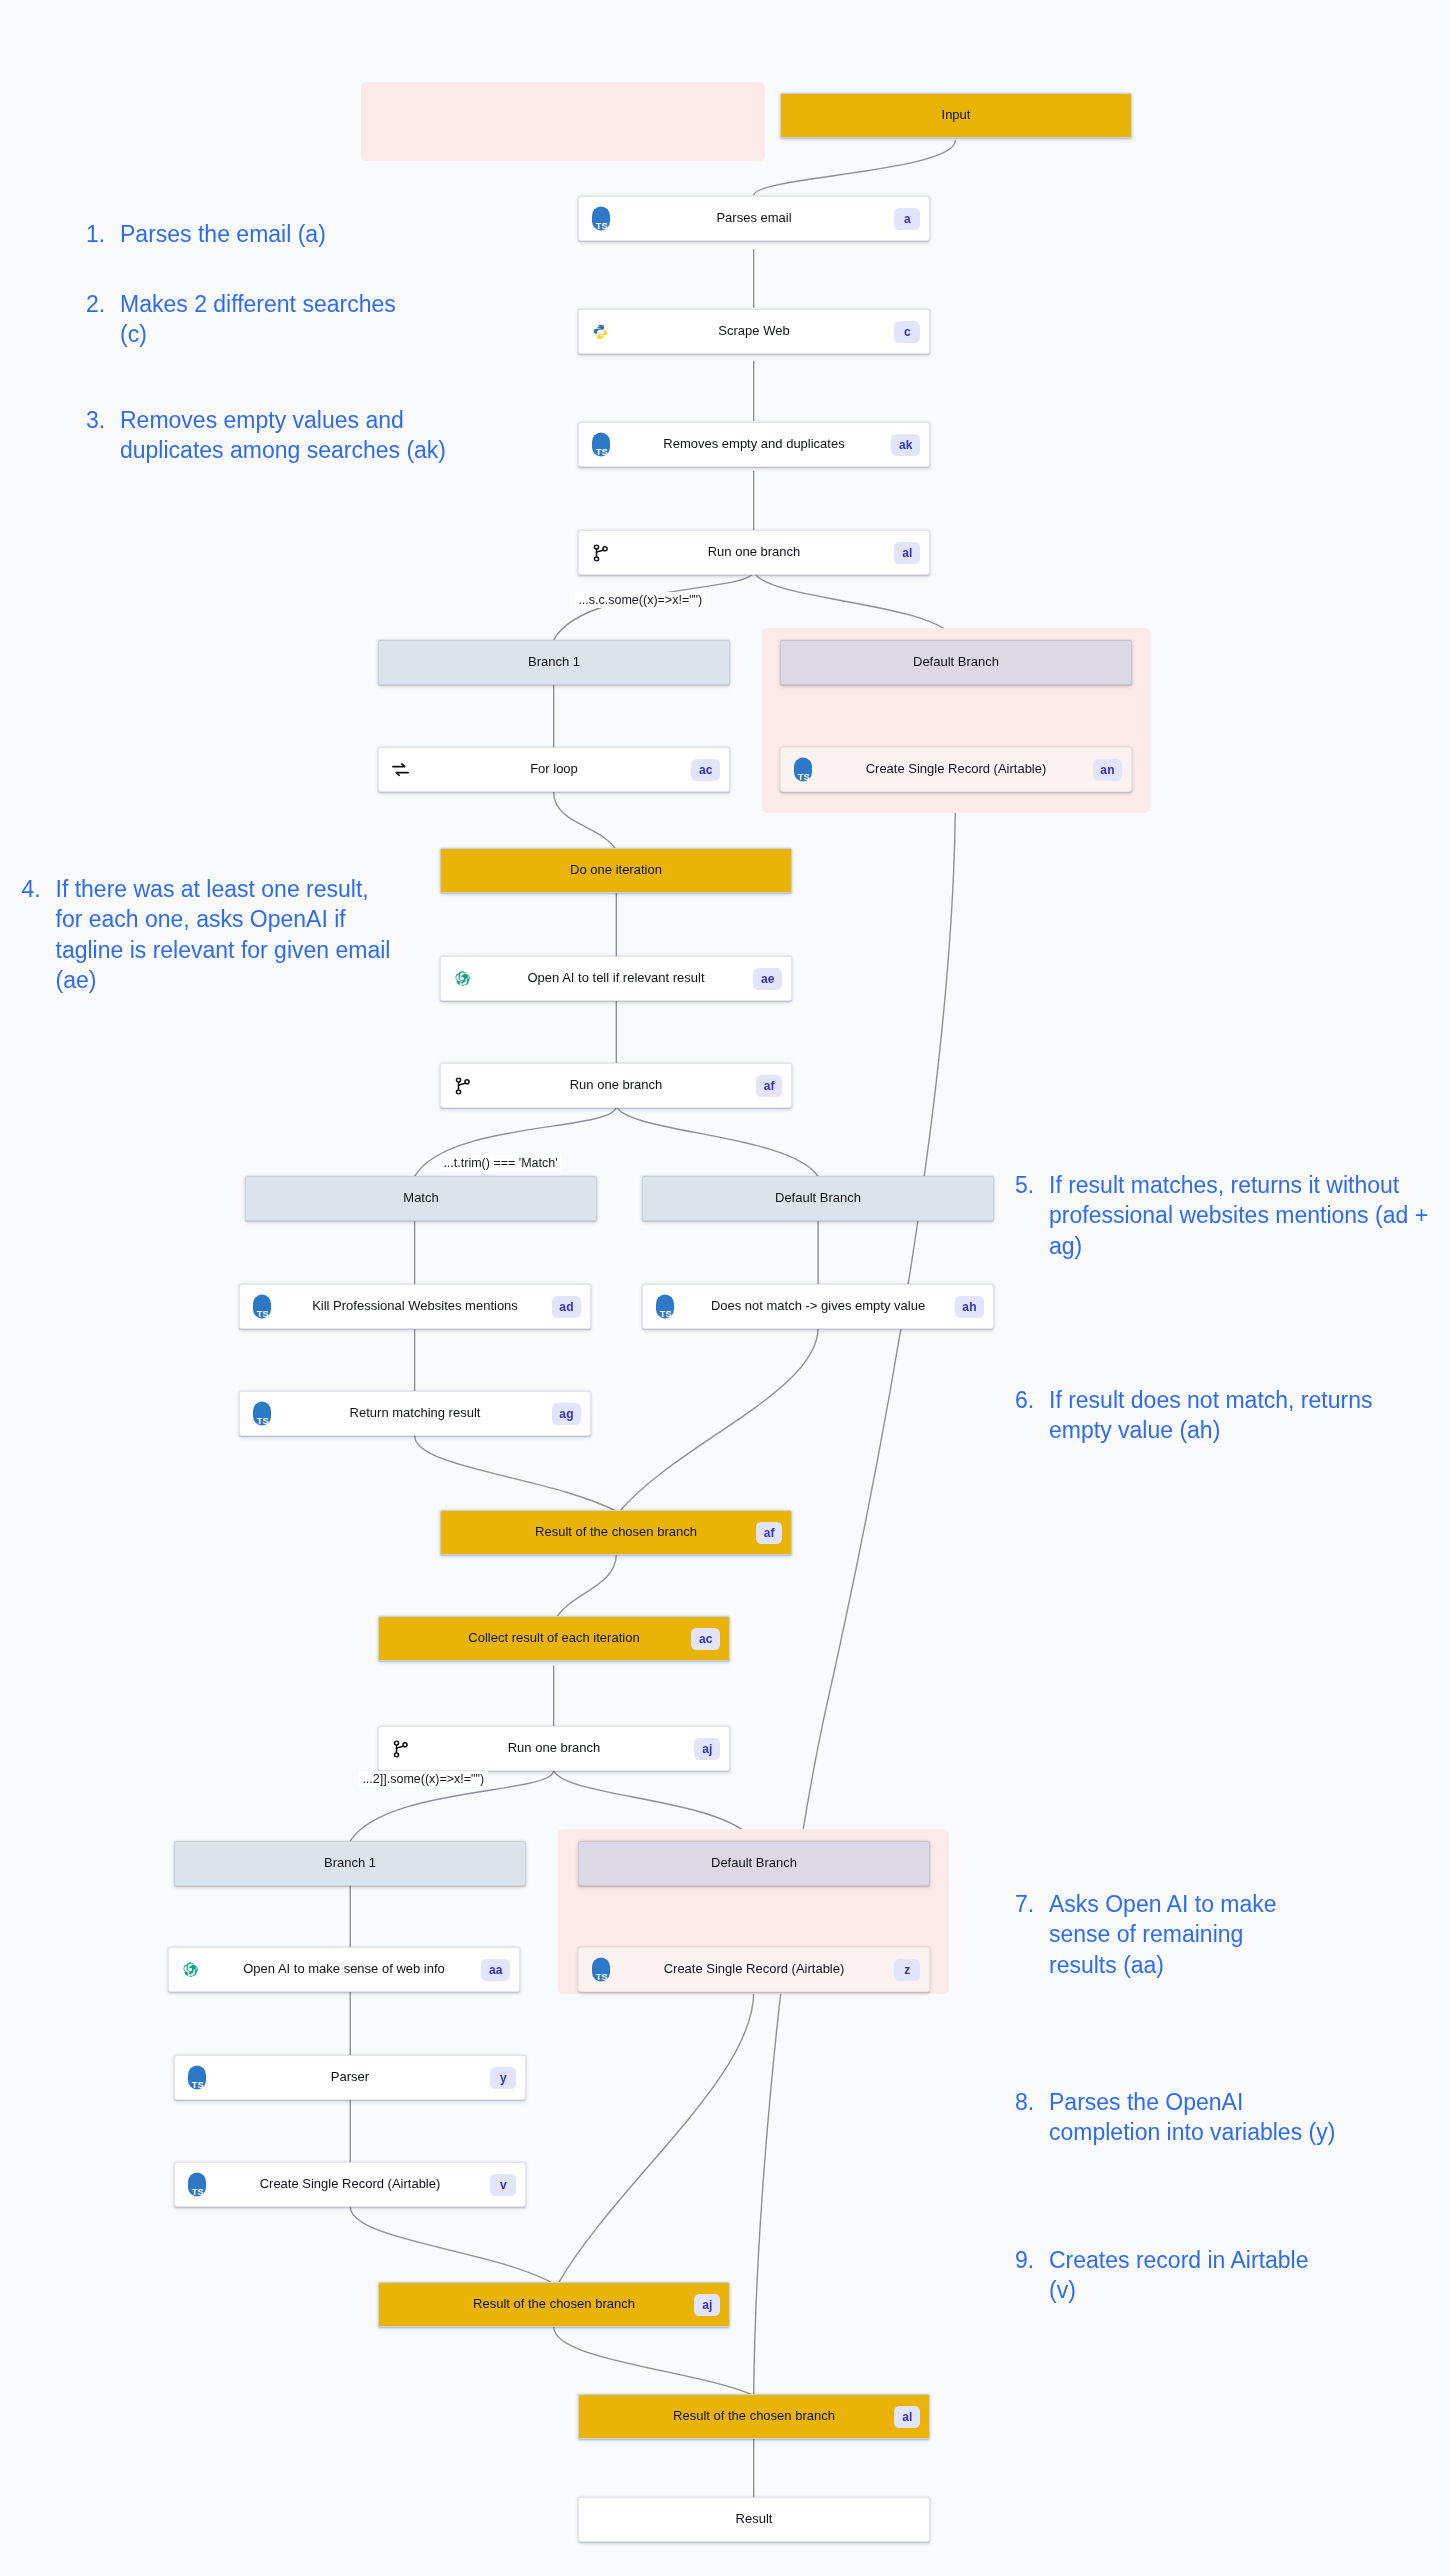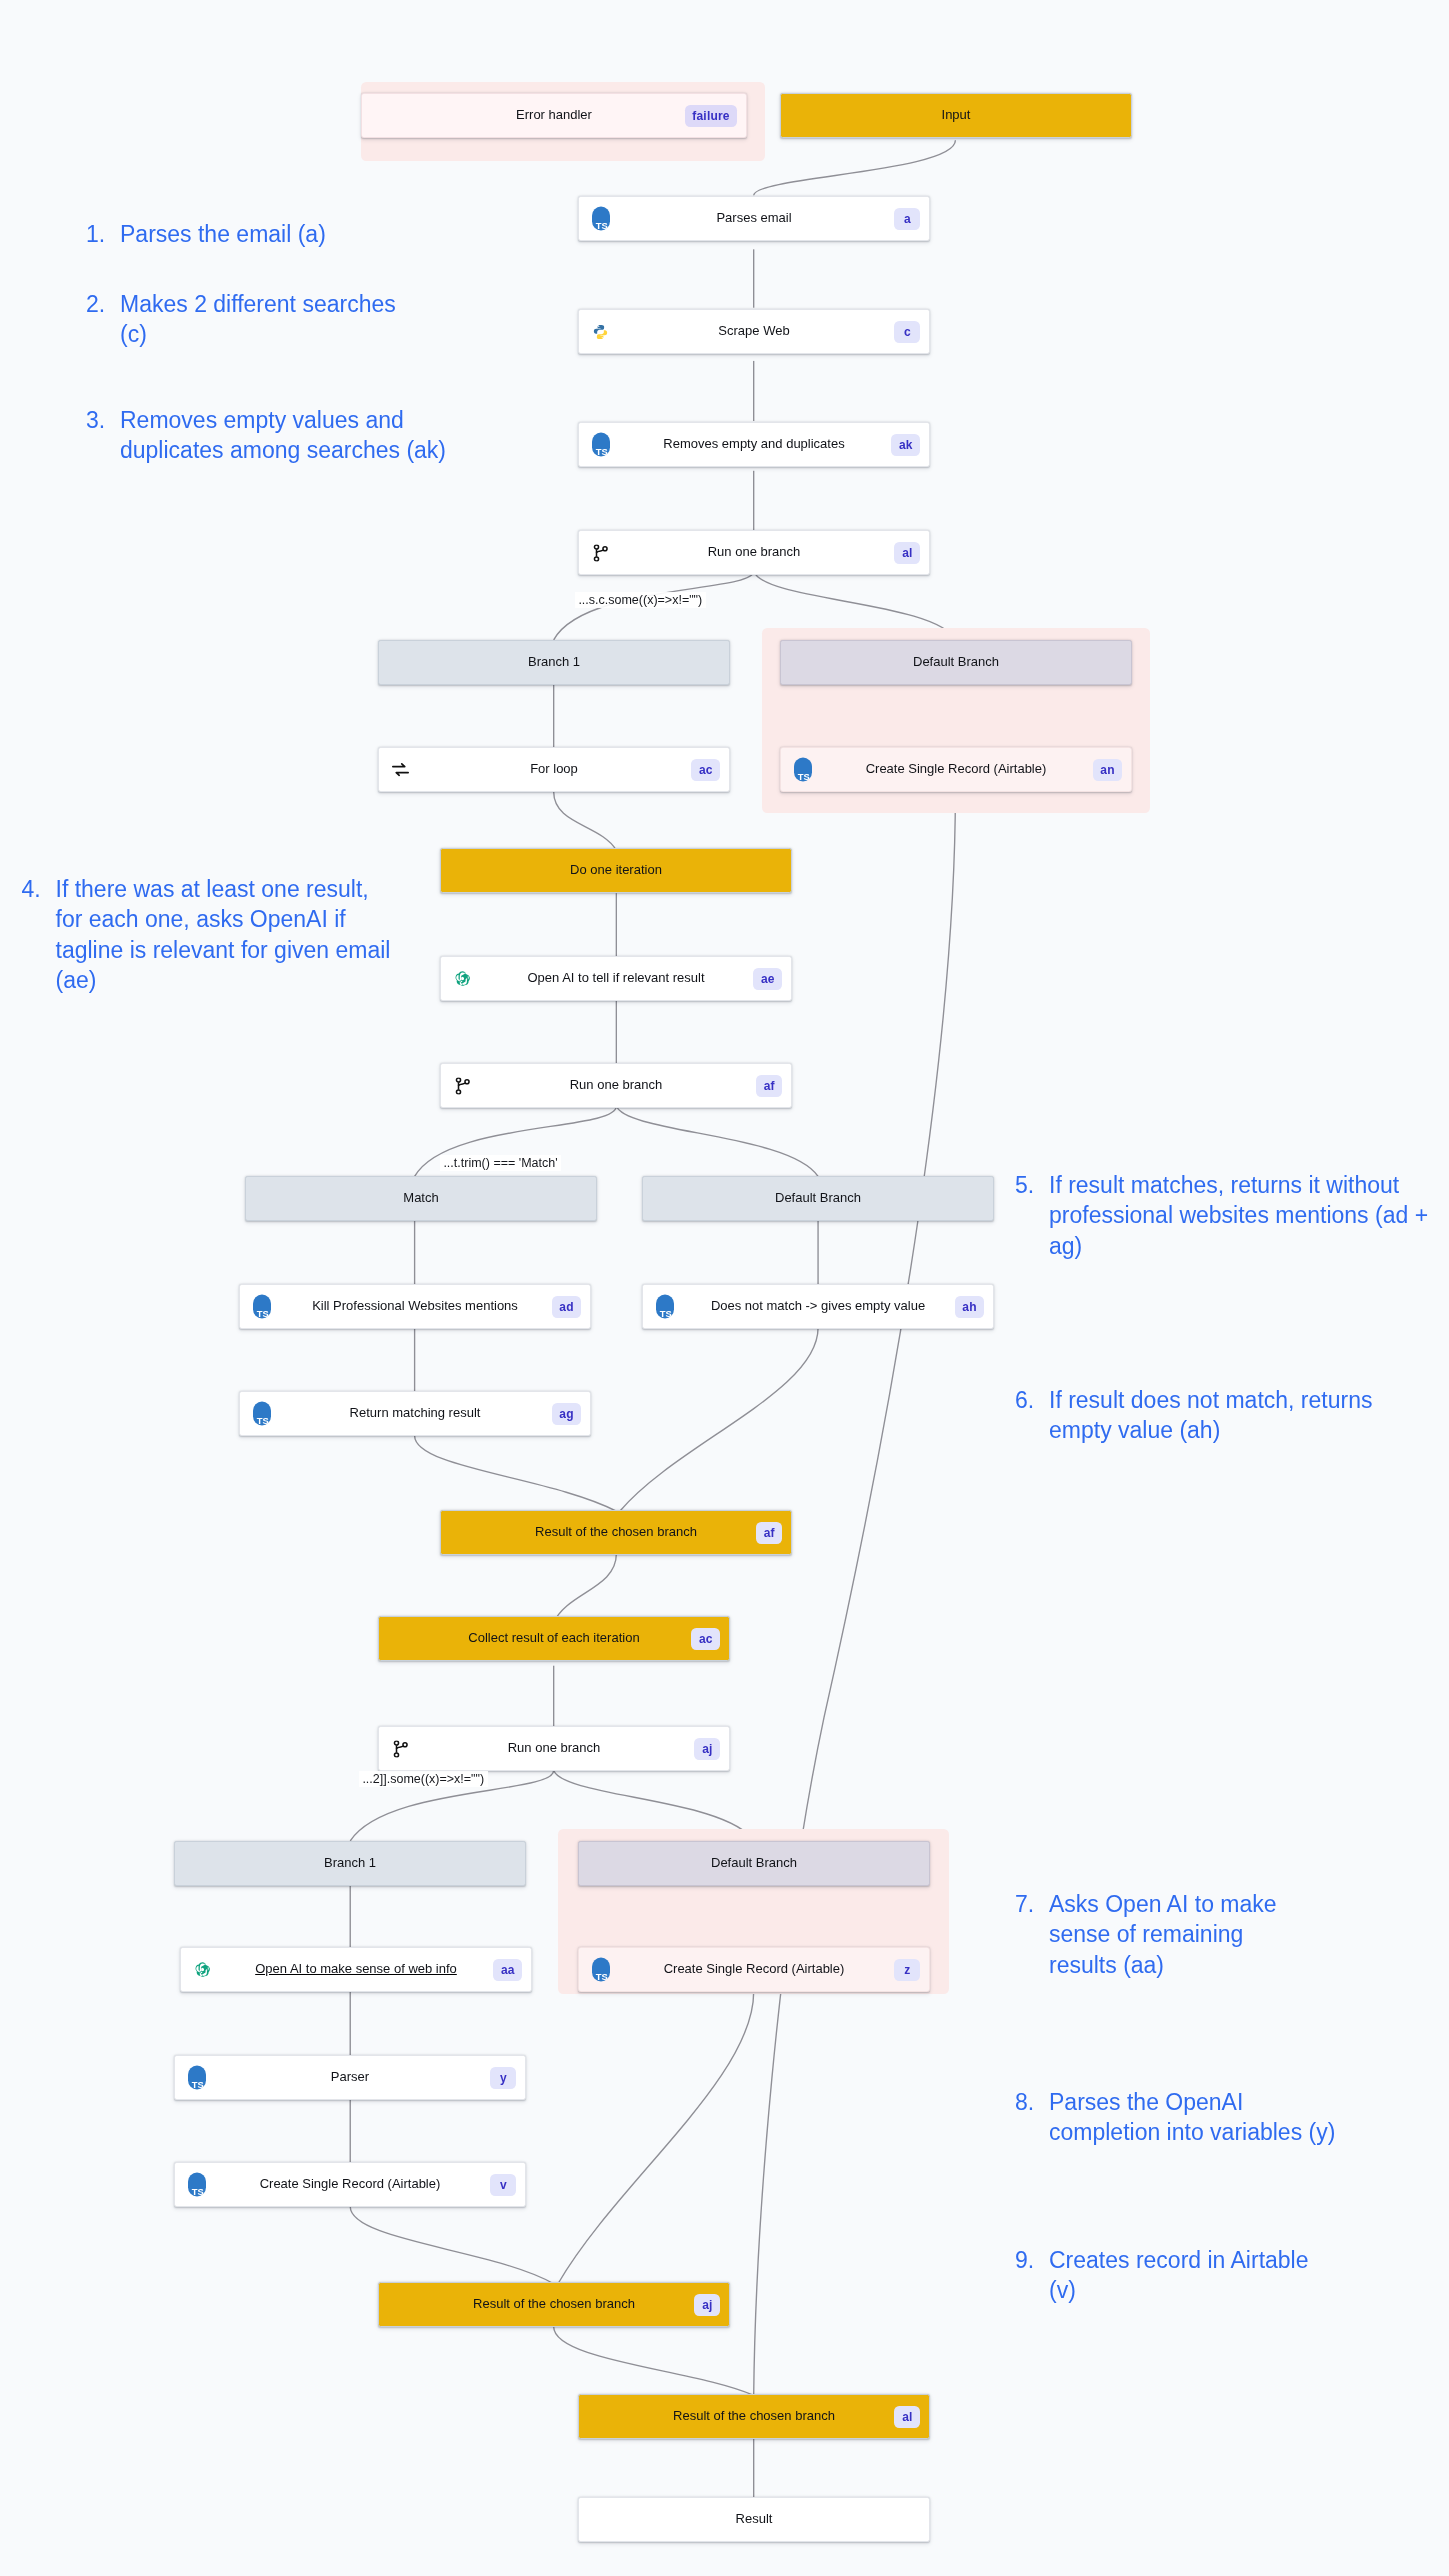--- a/index.html
+++ b/index.html
@@ -231,24 +231,20 @@
 
     <path class="edge" d="M878,2838 L878,2910"></path>
 
     <path class="edge" d="M1113,922 C1113,1200 1050,1600 960,2000 C905,2260 880,2600 878,2790"></path>
   </svg>
 
   <div class="zone err-zone" style="left:361px; top:82px; width:404px; height:79px;"></div>
   <div class="zone pink" style="left:762px; top:628px; width:388px; height:185px;"></div>
   <div class="zone pink" style="left:558px; top:1829px; width:391px; height:165px;"></div>
 
-  <div class="node err" style="left:361px; top:93px; width:386px; height:45px;">
-    <span class="label">Error handler</span>
-    <span class="badge">failure</span>
-  </div>
 
   <div class="node io" style="left:780px; top:93px; width:352px; height:45px;">
     <span class="label">Input</span>
   </div>
 
   <div class="node step" style="left:578px; top:196px; width:352px; height:45px;">
     <span class="nodeicon">
         <span class="ts">TS</span>
       </span>
     <span class="label">Parses email</span>
@@ -406,21 +402,21 @@
   <div class="cond" style="left:359px; top:1771px;">...2]].some((x)=&gt;x!="")</div>
 
   <div class="node branchhdr" style="left:174px; top:1841px; width:352px; height:45px;">
     <span class="label">Branch 1</span>
   </div>
 
   <div class="node branchhdr dflt" style="left:578px; top:1841px; width:352px; height:45px;">
     <span class="label">Default Branch</span>
   </div>
 
-  <div class="node step" style="left:180px; top:1947px; width:352px; height:45px;text-decoration:underline;">
+  <div class="node step" style="left:168px; top:1947px; width:352px; height:45px;">
     <span class="nodeicon">
       <svg width="19" height="19" viewBox="0 0 24 24">
         <path d="M12 2.3c-2 0-3.7 1.1-4.6 2.8-1.9.2-3.5 1.5-4 3.4-.6 1.9 0 3.9 1.4 5.1-.5 1.9.2 3.8 1.8 5 1.6 1.1 3.6 1.2 5.3.2 1.5 1.2 3.6 1.4 5.3.5 1.7-.9 2.7-2.7 2.5-4.6 1.4-1.2 2-3.2 1.4-5.1-.6-1.9-2.2-3.2-4.1-3.4C15.9 3.4 14 2.3 12 2.3zm0 1.6c1.2 0 2.3.5 3 1.4l-4.1 2.4c-.4.2-.6.6-.6 1v5.2l-1.7-1V8.4c0-2.5 1.4-4.5 3.4-4.5zM7 6.5v5.1c0 .4.2.8.6 1l4.5 2.6-1.7 1-4.2-2.4c-2.1-1.3-2.6-3.6-1.6-5.3.6-1 1.5-1.7 2.4-2zm10 0c1.3.4 2.3 1.4 2.7 2.7.4 1.3 0 2.7-1 3.6v-5.1c0-.4-.2-.8-.6-1L13.6 4h.1c1.4 0 2.7.8 3.3 2.5zM12 9.2l1.9 1.1v2.3L12 13.7l-1.9-1.1v-2.3L12 9.2zm5.6 1.4v4.2c0 2.5-1.4 4.5-3.4 4.5-1.2 0-2.3-.5-3-1.4l4.1-2.4c.4-.2.6-.6.6-1v-2.3l1.7-1.6zM8.1 13.2l1.7 1v2.2c0 .4.2.8.6 1l4.2 2.4c-1.1.9-2.6 1.1-3.9.5-1.3-.6-2.1-1.9-2.1-3.3v-3.8z" fill="#10a37f"></path>
       </svg>
     </span>
     <span class="label">Open AI to make sense of web info</span>
     <span class="badge">aa</span>
   </div>
 
   <div class="node inpink" style="left:578px; top:1947px; width:352px; height:45px;">

